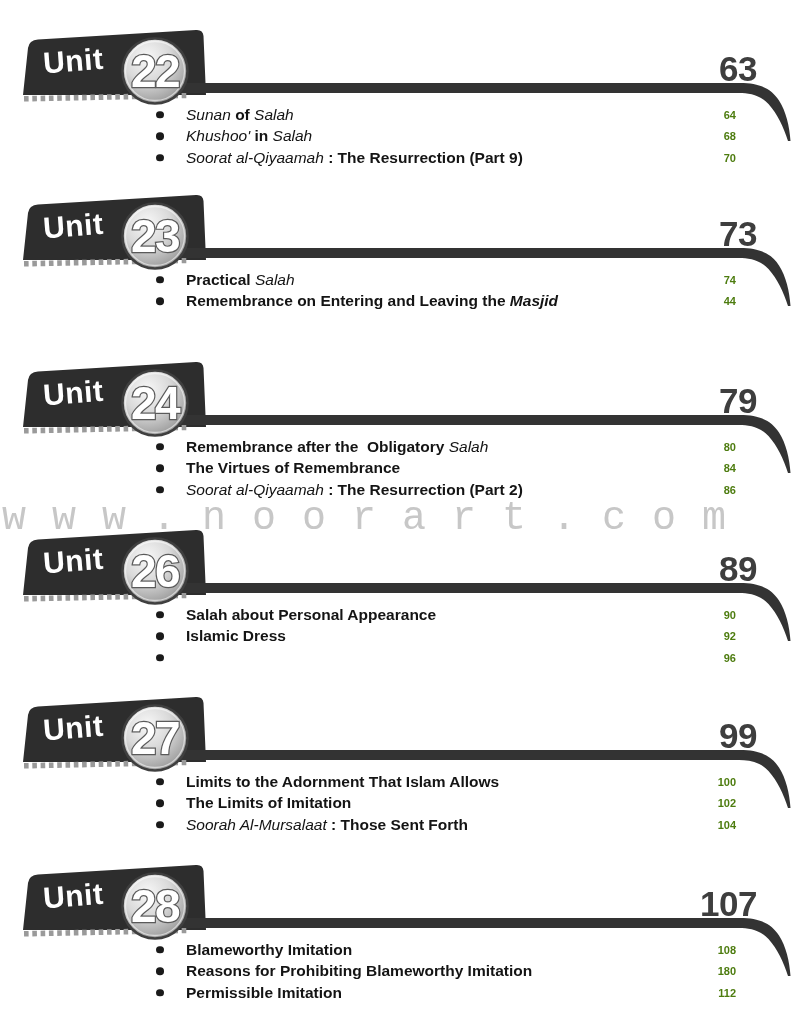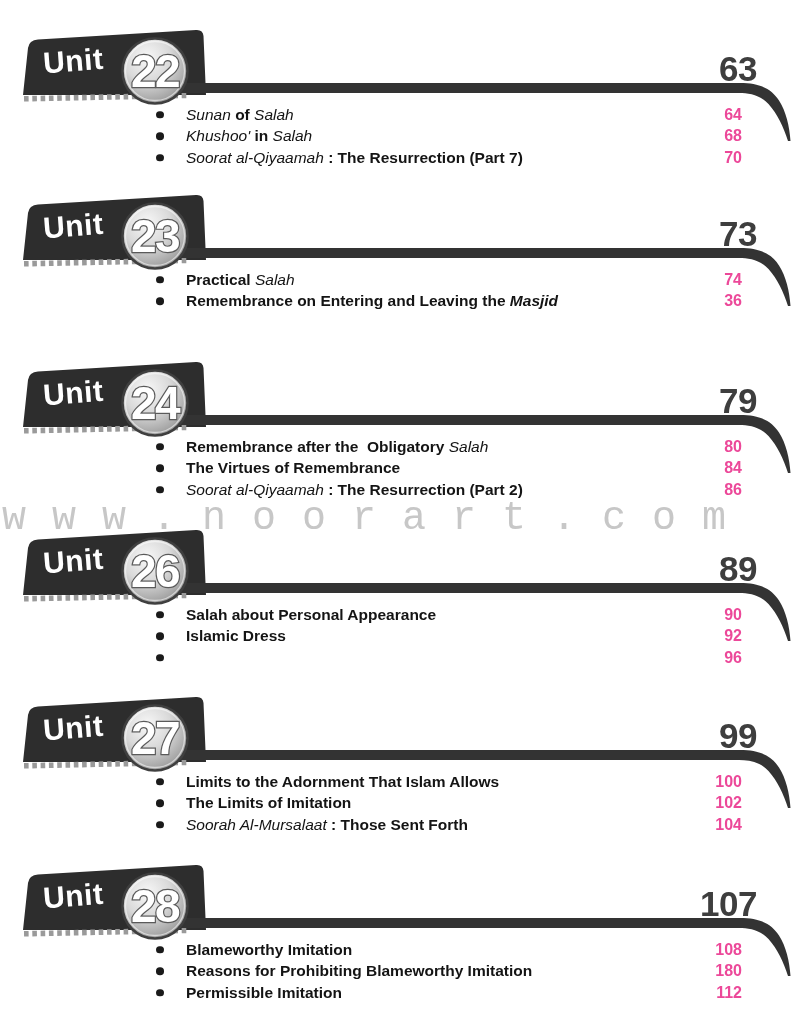--- a/index.html
+++ b/index.html
@@ -59,23 +59,23 @@
     background:#1a1a1a;transform:translateY(-50%);
   }
   .title{
     position:absolute;left:186px;top:50%;transform:translateY(-50%);
     font-size:15.5px;color:#141414;white-space:pre;line-height:1;
   }
   .sg-italic{font-style:italic;font-weight:400;}
   .sg-bold{font-weight:700;}
   .sg-bold-italic{font-weight:700;font-style:italic;}
   .pg{
-    position:absolute;right:58px;top:50%;transform:translateY(-50%);
+    position:absolute;right:64px;top:50%;transform:translateY(-50%);
     width:70px;text-align:right;
-    font-weight:700;font-size:16px;color:#ec4899;line-height:1;
+    font-weight:700;font-size:11px;color:#4d7c0f;line-height:1;
   }
 </style>
 </head>
 <body>
 
 <div id="page">
   <div class="watermark">www.noorart.com</div>
   <div id="units-host">
       <section class="unit" style="top: 38px;">
     <svg class="banner" viewBox="0 -10 800 140" xmlns="http://www.w3.org/2000/svg">
@@ -124,21 +124,21 @@
             <span class="title"><span class="sg-italic">Sunan </span><span class="sg-bold">of </span><span class="sg-italic">Salah</span></span>
             <span class="pg">64</span>
           </div>
           <div class="row">
             <span class="bullet"></span>
             <span class="title"><span class="sg-italic">Khushoo' </span><span class="sg-bold">in </span><span class="sg-italic">Salah</span></span>
             <span class="pg">68</span>
           </div>
           <div class="row">
             <span class="bullet"></span>
-            <span class="title"><span class="sg-italic">Soorat al-Qiyaamah </span><span class="sg-bold">: The Resurrection (Part 7)</span></span>
+            <span class="title"><span class="sg-italic">Soorat al-Qiyaamah </span><span class="sg-bold">: The Resurrection (Part 9)</span></span>
             <span class="pg">70</span>
           </div>
         </div>
   </section>
       <section class="unit" style="top: 203px;">
     <svg class="banner" viewBox="0 -10 800 140" xmlns="http://www.w3.org/2000/svg">
       <defs>
         <radialGradient id="sphereG" cx="38%" cy="30%" r="80%">
           <stop offset="0%" stop-color="#f8f8f8"></stop>
           <stop offset="45%" stop-color="#d9d9d9"></stop>
@@ -179,21 +179,21 @@
     </svg>
     <div class="items">
           <div class="row">
             <span class="bullet"></span>
             <span class="title"><span class="sg-bold">Practical </span><span class="sg-italic">Salah</span></span>
             <span class="pg">74</span>
           </div>
           <div class="row">
             <span class="bullet"></span>
             <span class="title"><span class="sg-bold">Remembrance on Entering and Leaving the </span><span class="sg-bold-italic">Masjid</span></span>
-            <span class="pg">36</span>
+            <span class="pg">44</span>
           </div>
         </div>
   </section>
       <section class="unit" style="top: 370px;">
     <svg class="banner" viewBox="0 -10 800 140" xmlns="http://www.w3.org/2000/svg">
       <defs>
         <radialGradient id="sphereG" cx="38%" cy="30%" r="80%">
           <stop offset="0%" stop-color="#f8f8f8"></stop>
           <stop offset="45%" stop-color="#d9d9d9"></stop>
           <stop offset="80%" stop-color="#a9a9a9"></stop>

